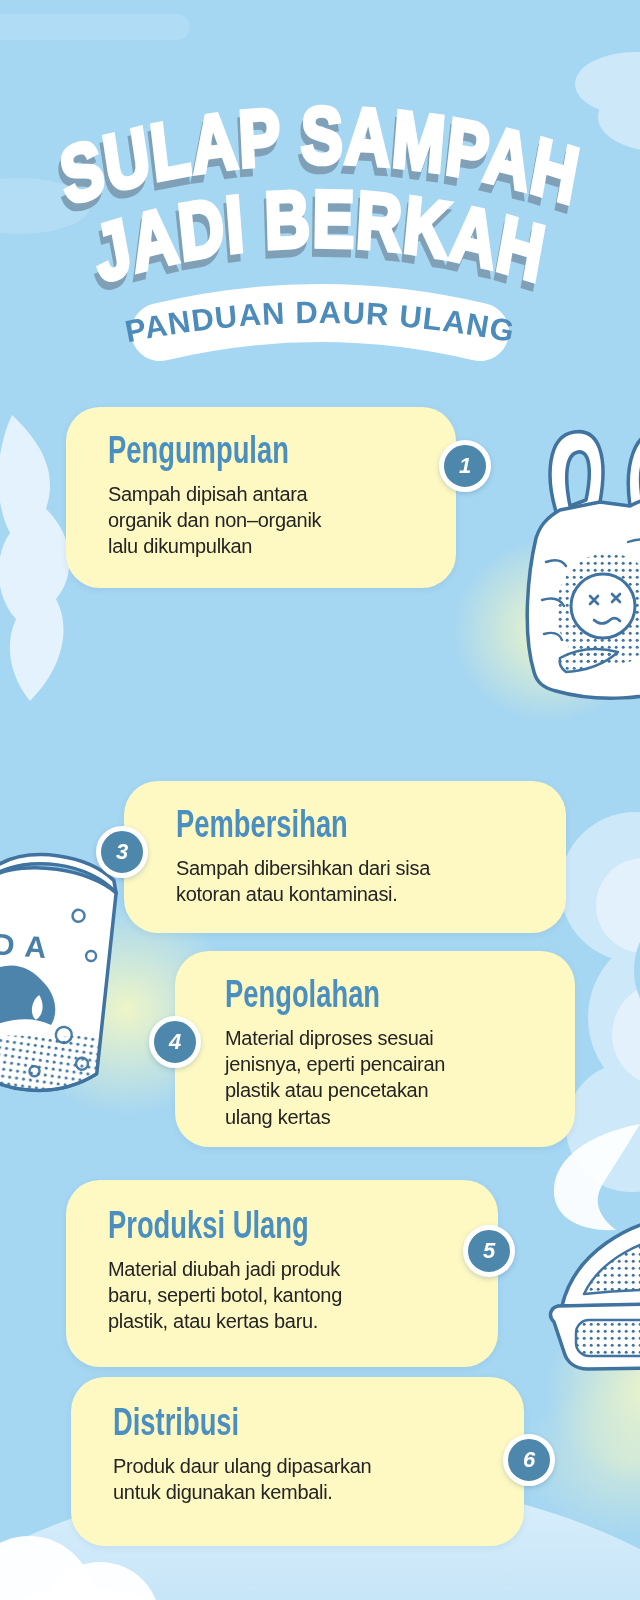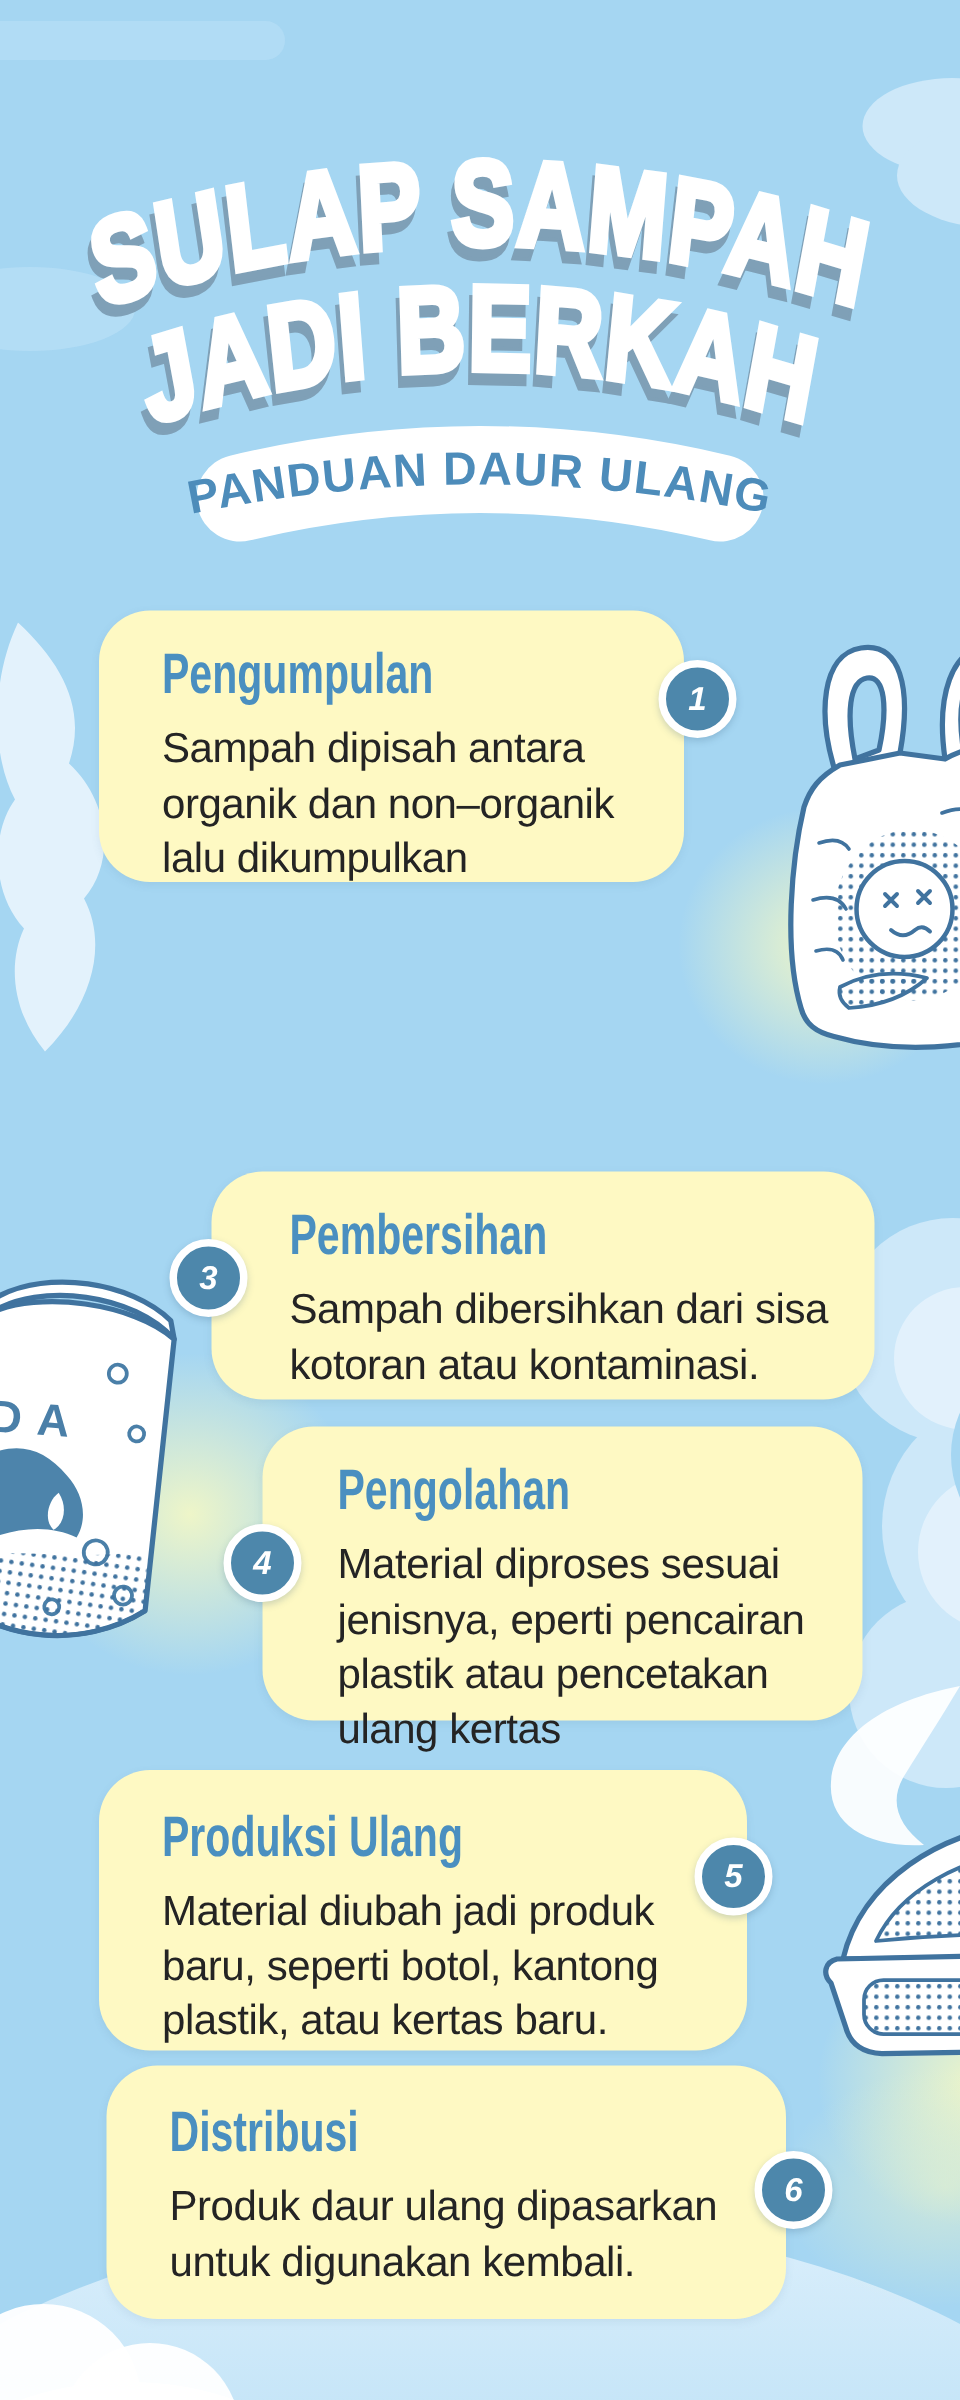--- a/index.html
+++ b/index.html
@@ -27,24 +27,24 @@
   .t-main{fill:#ffffff;stroke:#ffffff;stroke-width:5;paint-order:stroke;letter-spacing:2px;font-size:80px;}
   .t-sh{fill:#7fa0b7;stroke:#7fa0b7;stroke-width:5;paint-order:stroke;letter-spacing:2px;font-size:80px;}
   .sub-band{fill:none;stroke:#ffffff;stroke-width:58;stroke-linecap:round;}
   .sub-text{fill:#4d8cba;font-size:31px;letter-spacing:1px;}
 
   
   .card{position:absolute;background:#fef9c3;border-radius:34px;box-sizing:border-box;
         box-shadow:0 2px 6px rgba(70,110,140,.10);z-index:5;}
   .card h2{margin:0 0 9px;font-size:38px;font-weight:bold;color:#4a8fc0;
            transform:scaleX(.72);transform-origin:left center;white-space:nowrap;letter-spacing:0;}
-  .card p{margin:0;font-size:28px;line-height:1.31;color:#242424;letter-spacing:-0.3px;white-space:pre;}
+  .card p{margin:0;font-size:20px;line-height:1.31;color:#242424;letter-spacing:-0.3px;white-space:pre;}
   .c1{left:66px;top:407px;width:390px;height:181px;padding:22px 26px 0 42px;}
   .c2{left:66px;top:612px;width:366px;height:143px;padding:22px 24px 0 42px;}
-  .c3{left:141px;top:781px;width:442px;height:152px;padding:22px 24px 0 52px;}
+  .c3{left:124px;top:781px;width:442px;height:152px;padding:22px 24px 0 52px;}
   .c4{left:175px;top:951px;width:400px;height:196px;padding:22px 22px 0 50px;}
   .c5{left:66px;top:1180px;width:432px;height:187px;padding:24px 24px 0 42px;}
   .c6{left:71px;top:1377px;width:453px;height:169px;padding:24px 24px 0 42px;}
 
   .badge{position:absolute;width:42px;height:42px;border-radius:50%;background:#4d87ab;
          border:5px solid #fff;z-index:6;display:flex;align-items:center;justify-content:center;
          color:#fff;font-weight:bold;font-style:italic;font-size:22px;
          box-shadow:0 2px 5px rgba(60,100,130,.25);}
   .b1{right:-35px;top:33px;} .b2{right:-32px;top:38px;} .b3{left:-28px;top:45px;}
   .b4{left:-26px;top:65px;} .b5{right:-17px;top:45px;} .b6{right:-31px;top:57px;}

